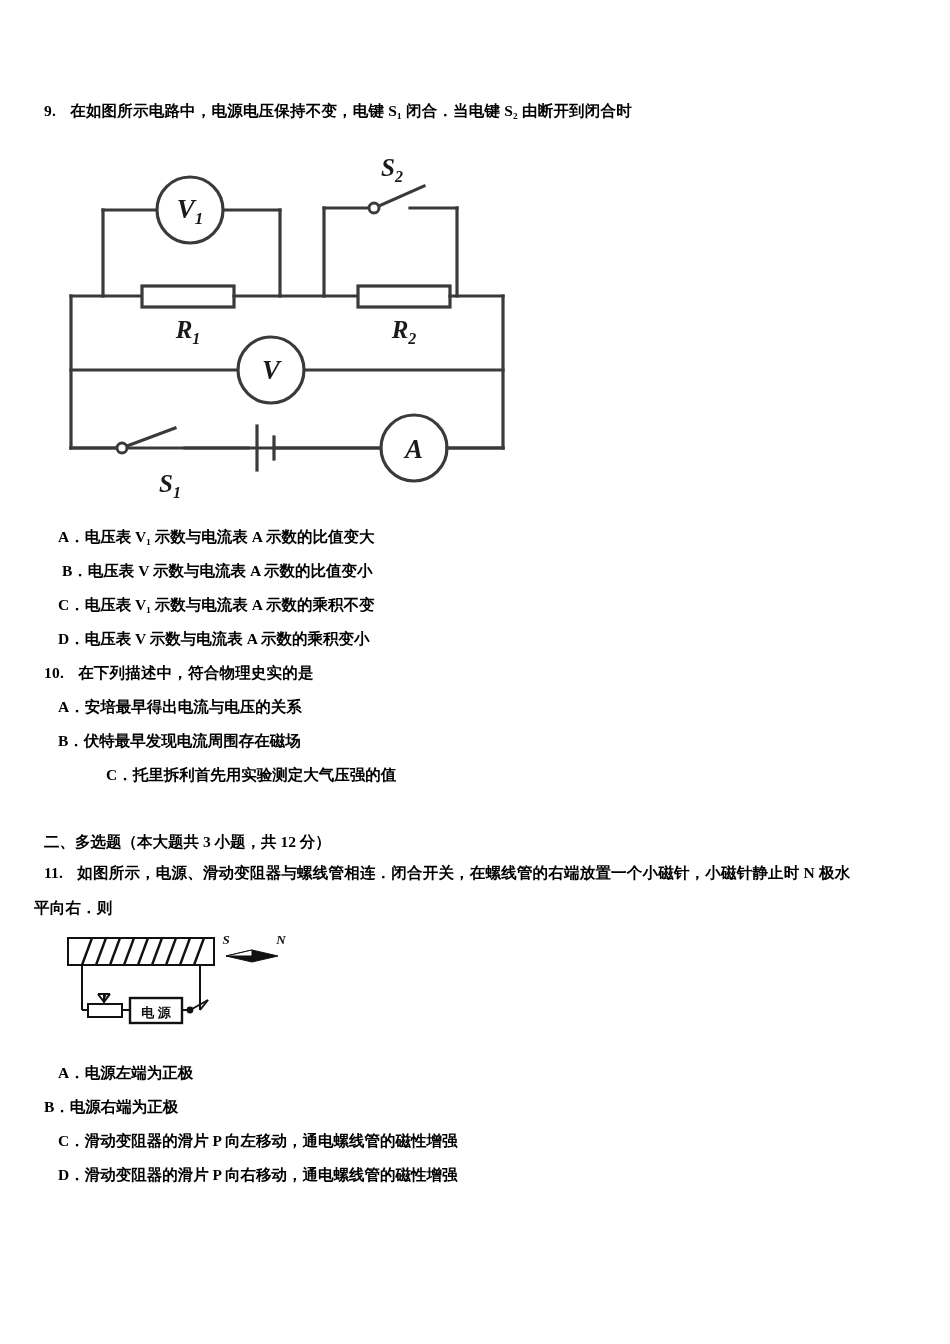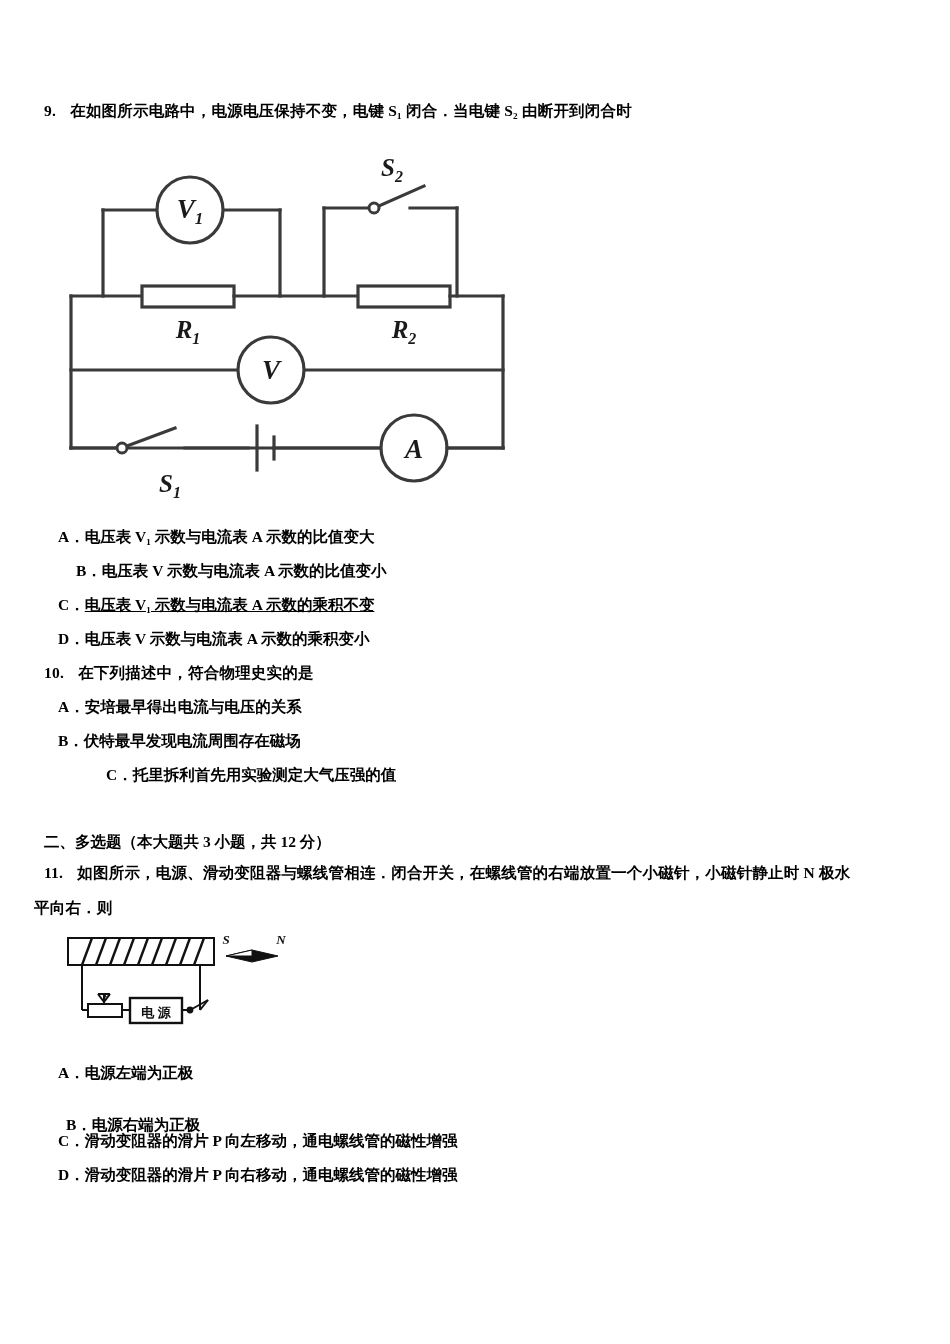--- a/index.html
+++ b/index.html
@@ -156,24 +156,24 @@
       </text>
       <text class="lbl" x="340" y="28" font-size="25" text-anchor="middle" fill="#1a1a1a">
         <tspan>S</tspan><tspan font-size="16" dy="6">2</tspan>
       </text>
     </svg>
   </div>
 
   <div class="opt" style="left:58px; top:526px;">
     <span class="letter">A．</span><span>电压表 V₁ 示数与电流表 A 示数的比值变大</span>
   </div>
-  <div class="opt" style="left:76px; top:560px;">
+  <div class="opt" style="left:62px; top:560px;">
     <span class="letter">B．</span><span>电压表 V 示数与电流表 A 示数的比值变小</span>
   </div>
-  <div class="opt" style="left:58px; top:594px;text-decoration:underline;">
+  <div class="opt" style="left:58px; top:594px;">
     <span class="letter">C．</span><span>电压表 V₁ 示数与电流表 A 示数的乘积不变</span>
   </div>
   <div class="opt" style="left:58px; top:628px;">
     <span class="letter">D．</span><span>电压表 V 示数与电流表 A 示数的乘积变小</span>
   </div>
 
   <div class="qline stem" style="left:44px; top:662px;">
     <span>10.</span>
     <span style="display:inline-block;width:6px"></span>
     <span>在下列描述中，符合物理史实的是</span>
@@ -249,21 +249,21 @@
       <text class="lbl" x="221" y="16" font-size="13" text-anchor="middle" fill="#111">N</text>
 
       <text x="96" y="89" font-size="13" text-anchor="middle" fill="#111" font-family="'Liberation Sans', sans-serif" font-weight="bold">电 源</text>
       <text class="lbl" x="46" y="72" font-size="11" text-anchor="middle" fill="#111">P</text>
     </svg>
   </div>
 
   <div class="opt" style="left:58px; top:1062px;">
     <span class="letter">A．</span><span>电源左端为正极</span>
   </div>
-  <div class="opt" style="left:66px; top:1096px;margin-top:18px;">
+  <div class="opt" style="left:44px; top:1096px;">
     <span class="letter">B．</span><span>电源右端为正极</span>
   </div>
   <div class="opt" style="left:58px; top:1130px;">
     <span class="letter">C．</span><span>滑动变阻器的滑片 P 向左移动，通电螺线管的磁性增强</span>
   </div>
   <div class="opt" style="left:58px; top:1164px;">
     <span class="letter">D．</span><span>滑动变阻器的滑片 P 向右移动，通电螺线管的磁性增强</span>
   </div>
 
 </div>

